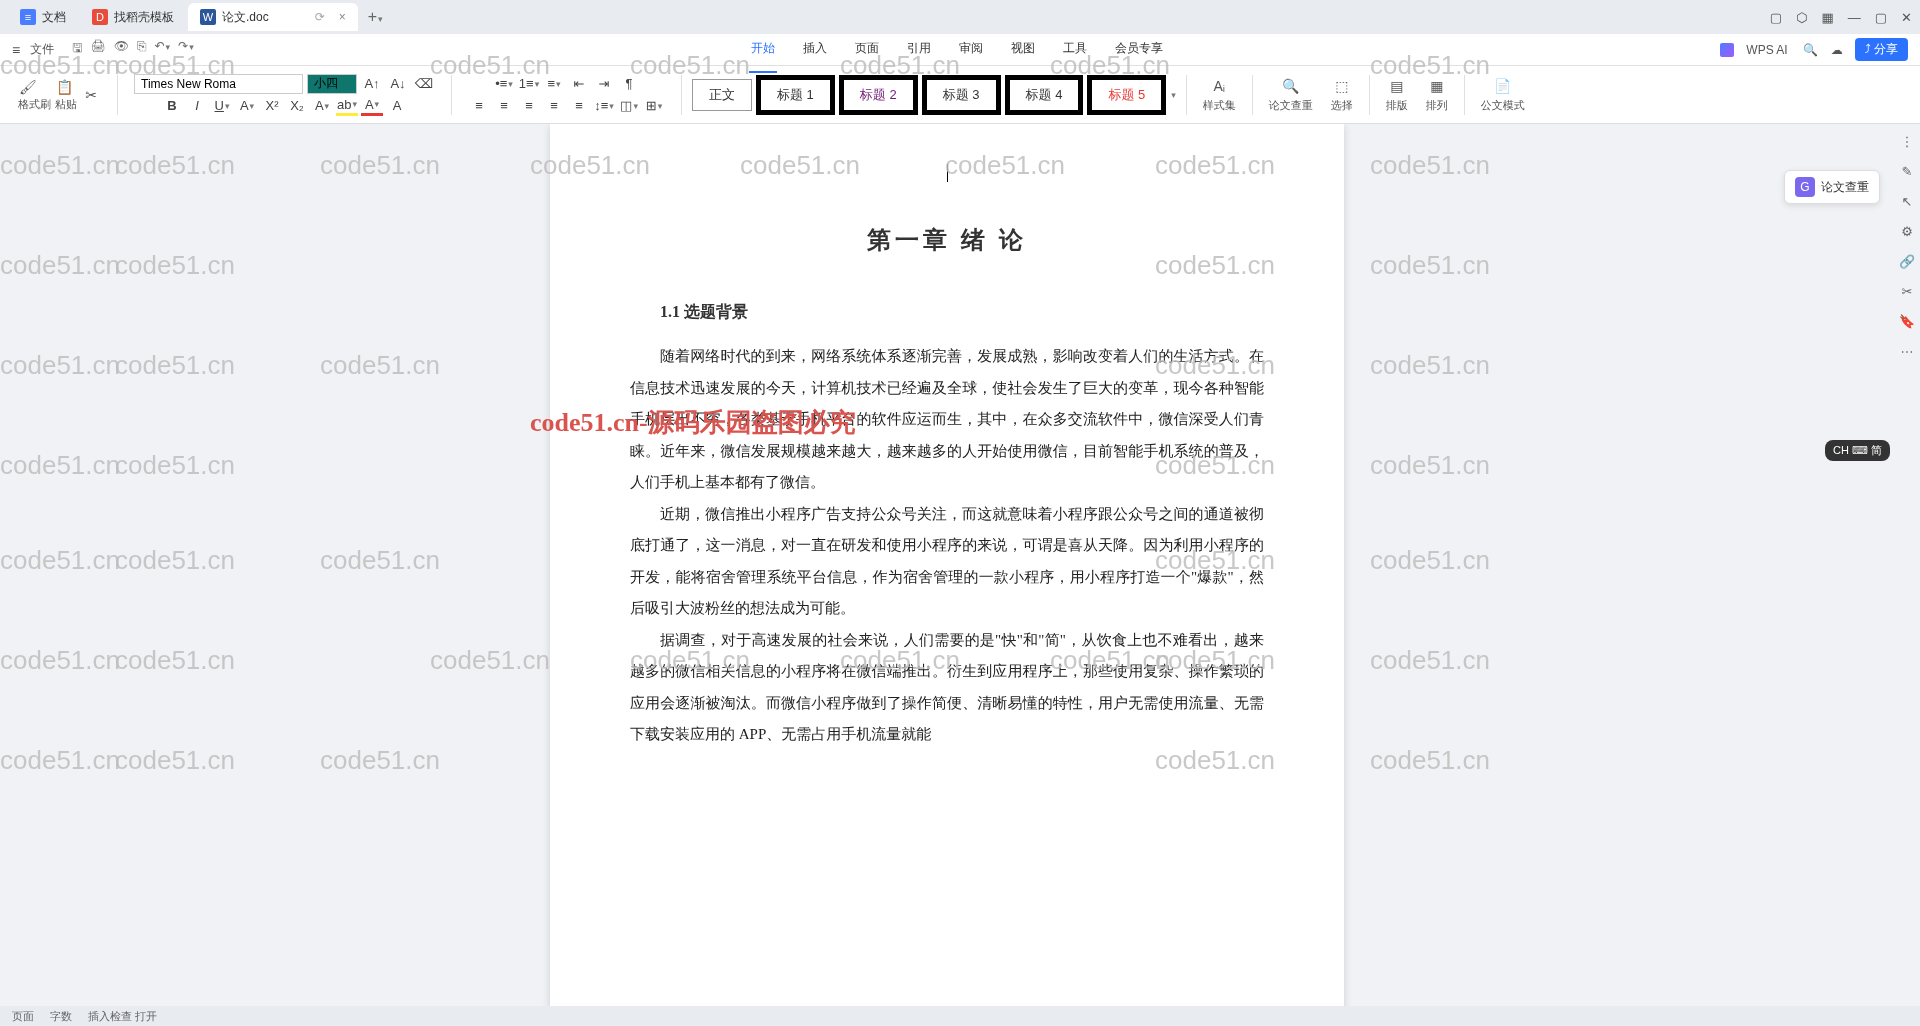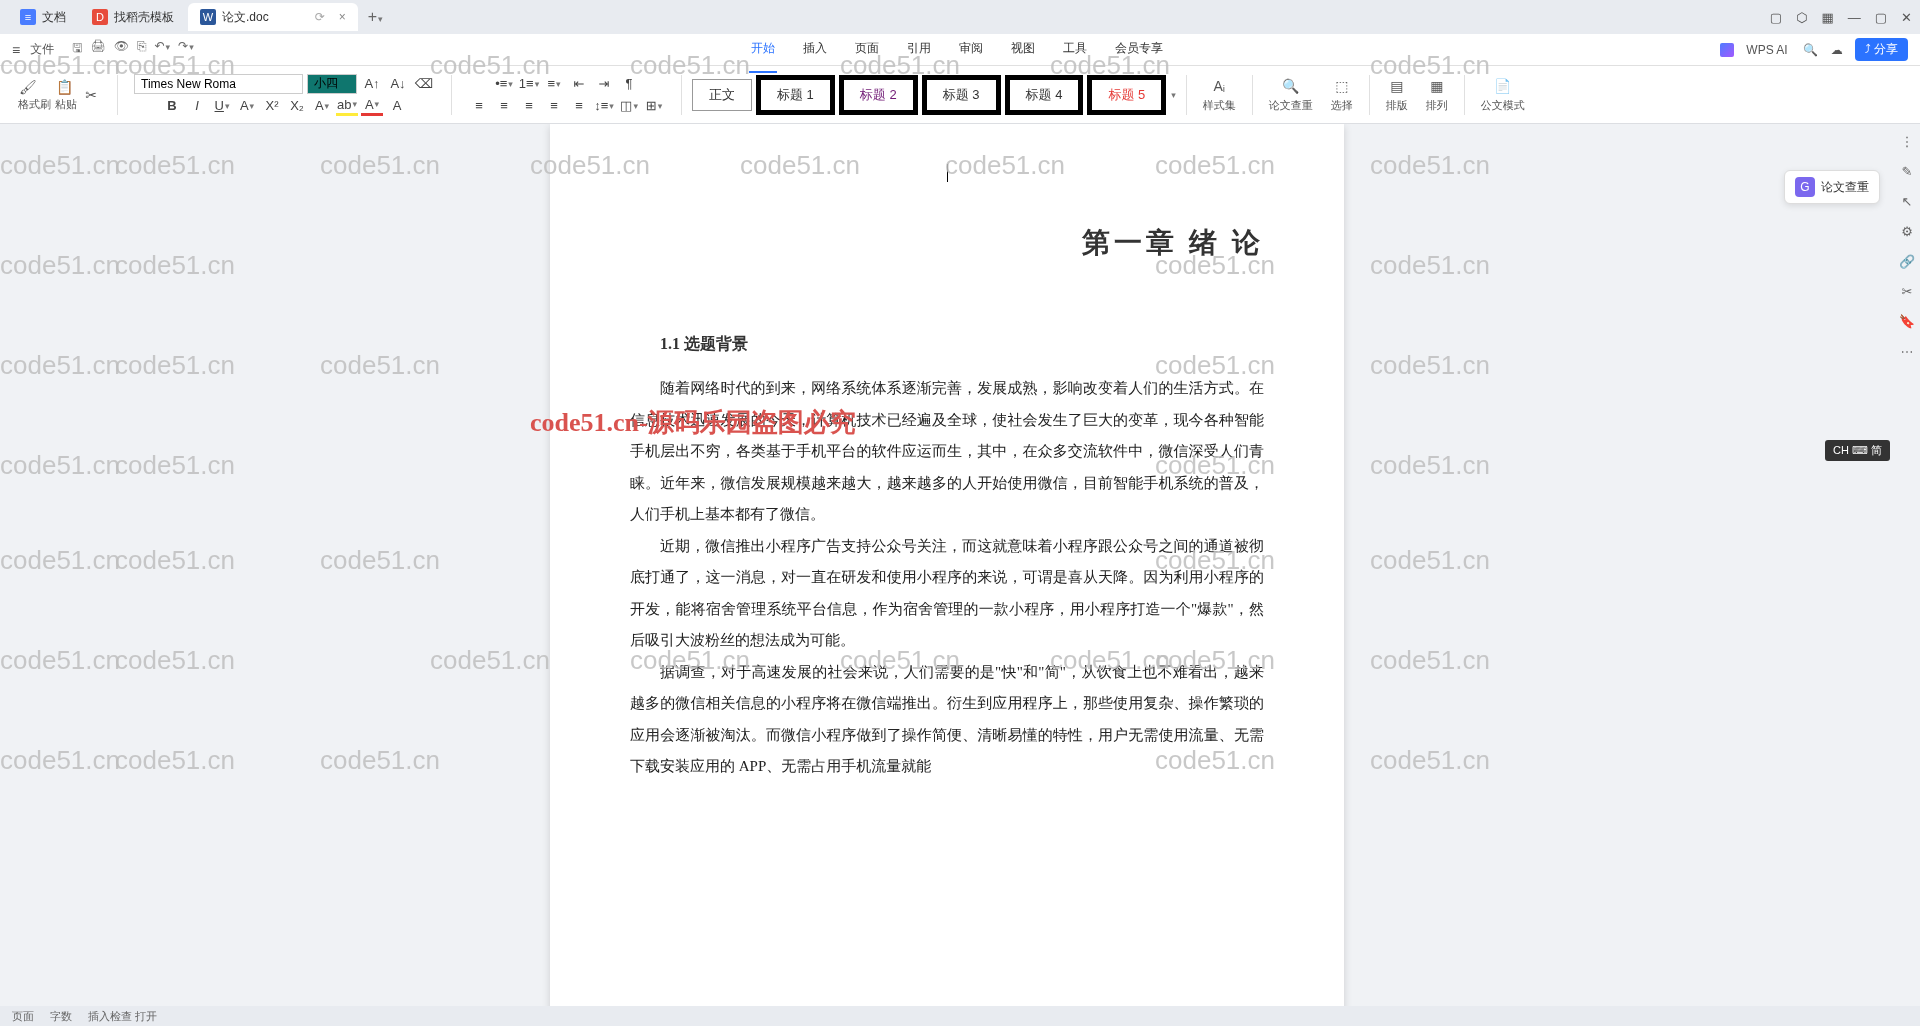--- a/index.html
+++ b/index.html
@@ -35,29 +35,29 @@
 .sep{width:1px;height:40px;background:#e0e0e0;margin:0 4px}
 .font-sel{border:1px solid #ccc;padding:2px 6px;font-size:12px;background:#fff;min-width:110px}
 .size-sel{border:1px solid #ccc;padding:2px 6px;font-size:12px;background:#0f766e;width:50px}
 .fmt-row{display:flex;gap:3px}
 .fmt-btn{width:22px;height:20px;display:flex;align-items:center;justify-content:center;cursor:pointer;font-size:13px;color:#444}
 .style-box{border:5px solid #000000;padding:6px 16px;font-size:13px;cursor:pointer;background:#fff}
 .style-box.active{border:1px solid #999}
 .styles-row{display:flex;gap:4px;align-items:center}
 .workspace{position:absolute;top:124px;left:0;right:26px;bottom:20px;display:flex;justify-content:center;overflow:hidden;background:#f0f2f5}
 .page{width:794px;min-height:900px;background:#fff;box-shadow:0 2px 8px rgba(0,0,0,.15);padding:60px 80px;position:relative}
-.doc-title{text-align:right;font-size:28px;font-family:"SimSun",serif;font-weight:bold;margin:40px 0 72px;letter-spacing:4px}
+.doc-title{text-align:center;font-size:24px;font-family:"SimSun",serif;font-weight:bold;margin:40px 0 46px;letter-spacing:4px}
 .doc-h2{font-size:16px;font-weight:bold;font-family:"SimSun",serif;margin:20px 0 18px 30px}
 .doc-p{font-size:15px;font-family:"SimSun",serif;line-height:2.1;text-indent:2em;text-align:justify;color:#222}
 .cursor-line{position:absolute;top:40px;left:50%;width:1px;height:18px;background:#000}
 .right-rail{position:absolute;right:0;top:124px;width:26px;bottom:20px;background:#f0f2f5;display:flex;flex-direction:column;align-items:center;gap:12px;padding-top:8px;color:#666}
 .rail-ico{width:18px;height:18px;display:flex;align-items:center;justify-content:center;cursor:pointer;font-size:13px}
 .float-btn{position:absolute;right:40px;top:170px;background:#fff;border:1px solid #ddd;border-radius:6px;padding:6px 10px;display:flex;align-items:center;gap:6px;box-shadow:0 2px 6px rgba(0,0,0,.1);font-size:12px}
 .float-ico{width:20px;height:20px;background:#7b68ee;border-radius:4px;color:#fff;display:flex;align-items:center;justify-content:center;font-size:12px}
-.ime{position:absolute;right:30px;top:440px;background:#333;color:#fff;padding:3px 8px;border-radius:3px;font-size:11px}
+.ime{position:absolute;right:30px;top:440px;background:#333;color:#fff;padding:3px 8px;border-radius:8px;font-size:11px}
 .statusbar{position:absolute;bottom:0;left:0;right:0;height:20px;background:#e8ebf0;display:flex;align-items:center;padding:0 12px;font-size:11px;color:#666;gap:16px}
 .wm{position:absolute;color:#bfbfbf;font-size:26px;font-family:Arial;pointer-events:none;z-index:5;opacity:.85}
 .wm-red{position:absolute;color:#d9534f;font-size:26px;font-family:"Microsoft YaHei";font-weight:bold;z-index:6;pointer-events:none}
 .drop{font-size:9px;color:#777;margin-left:1px}
 </style>
 </head>
 <body>
 
 <div class="titlebar">
   <div class="tab">

